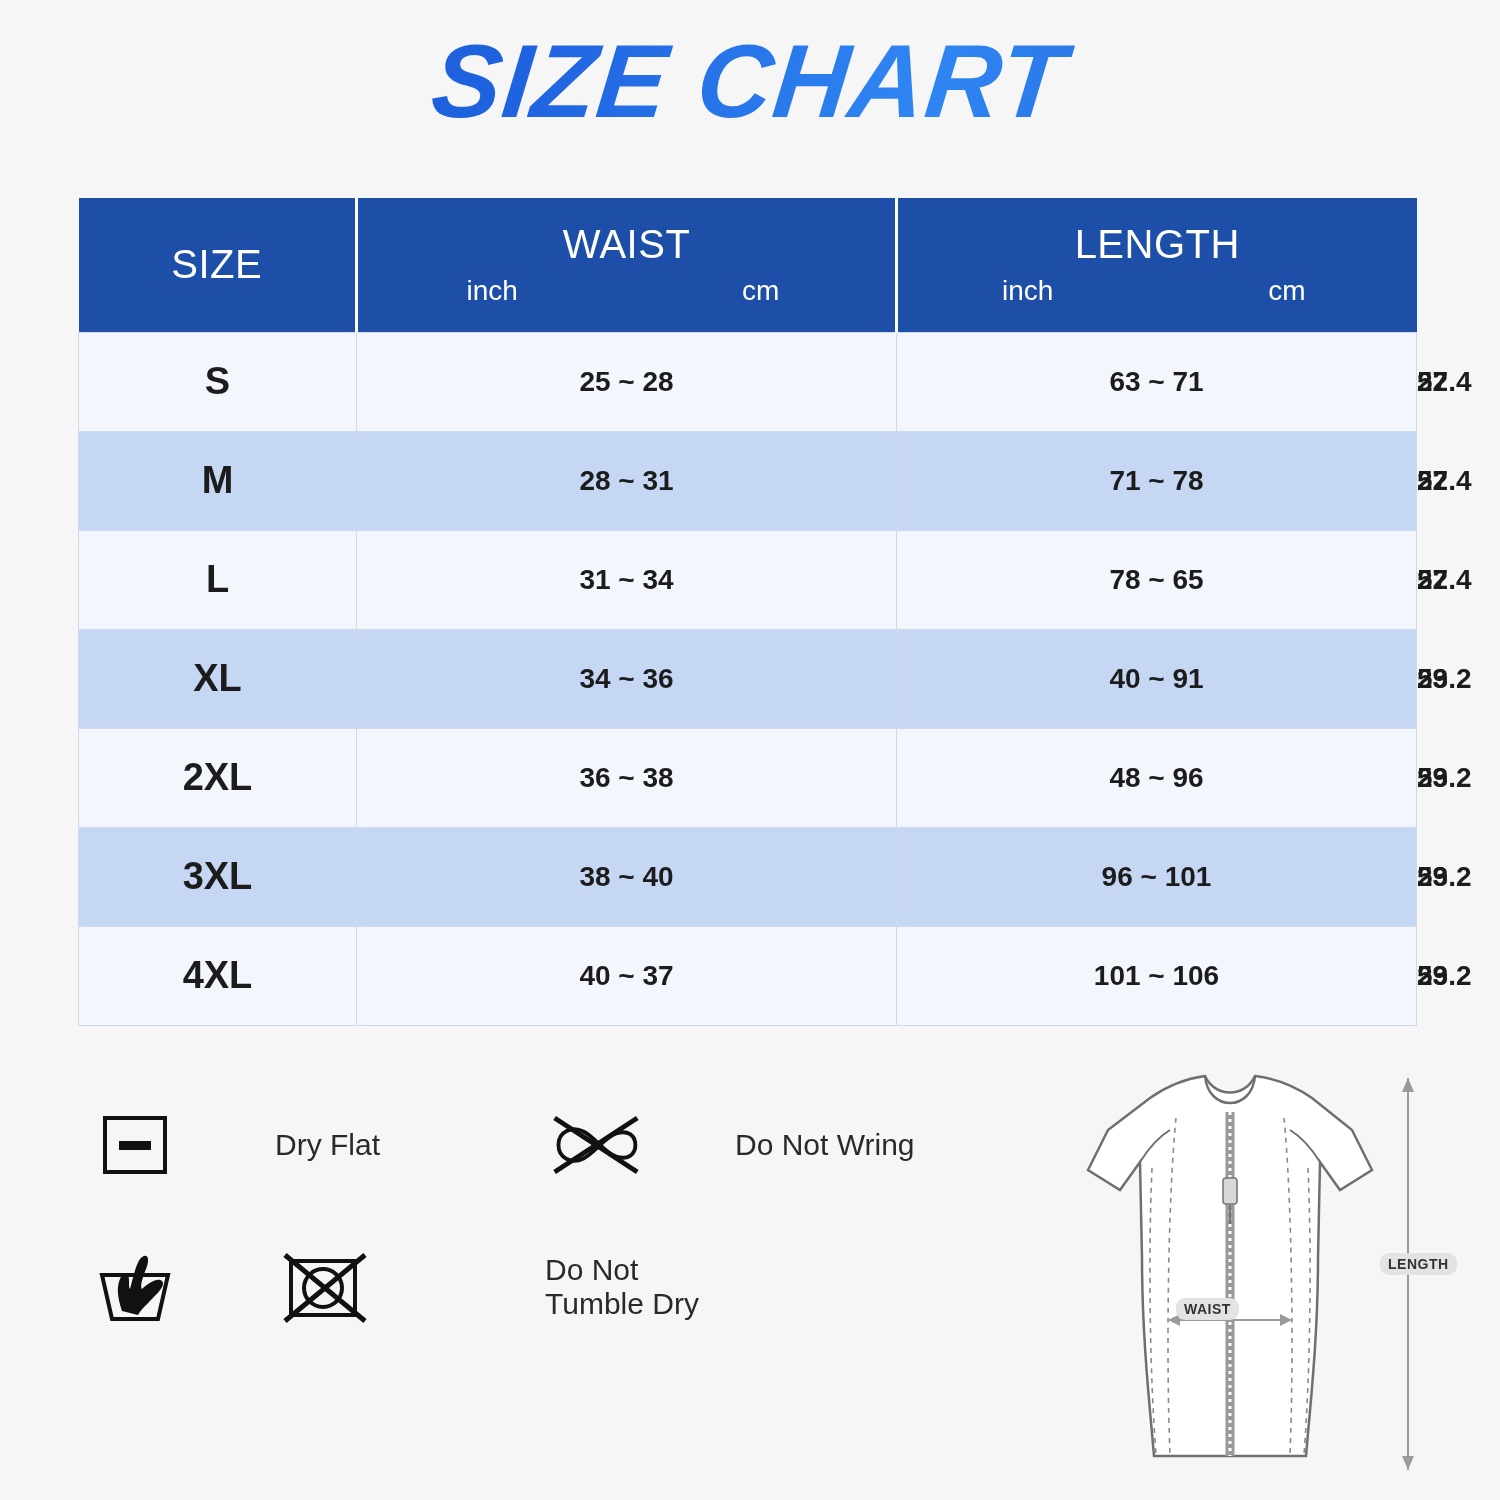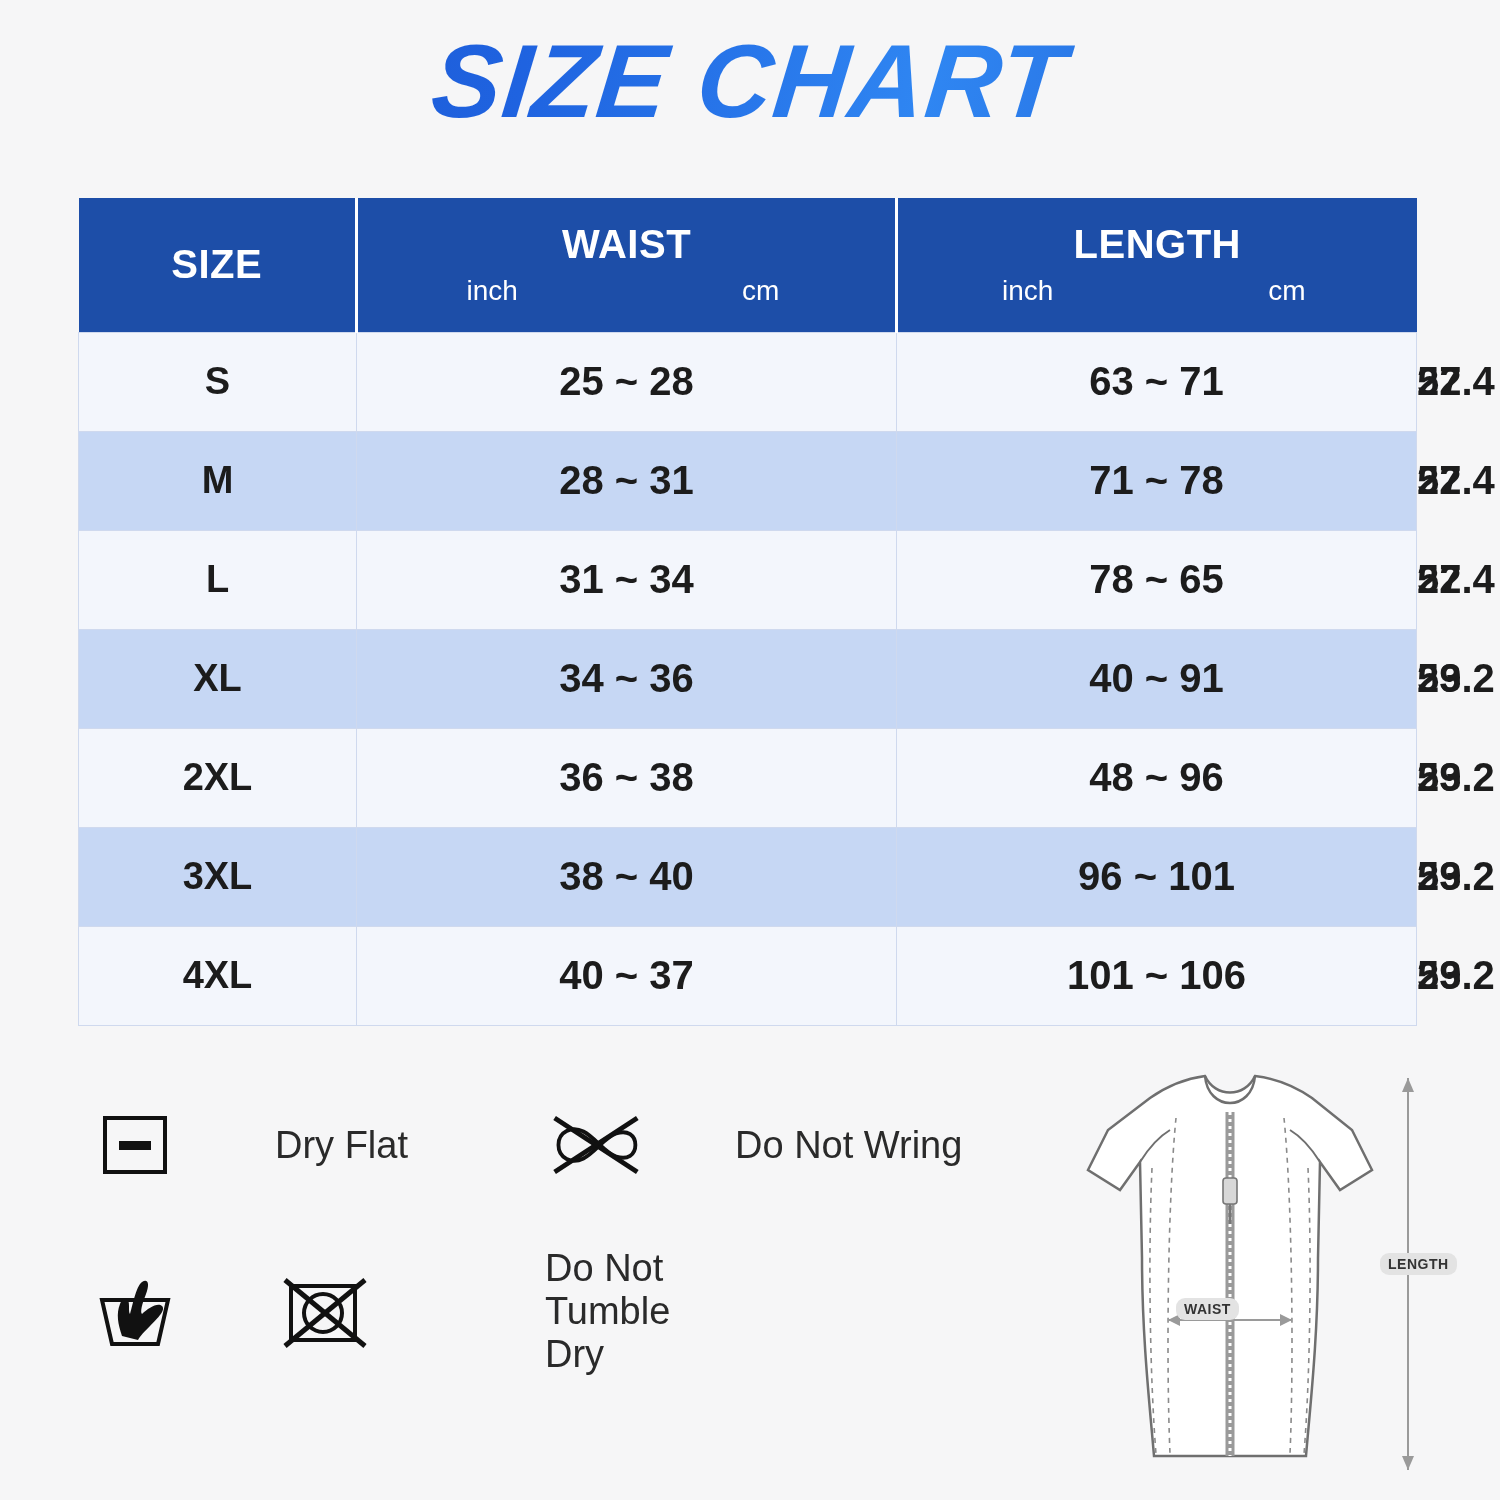--- a/index.html
+++ b/index.html
@@ -35,36 +35,36 @@
   table { border-collapse: collapse; width: 100%; table-layout: fixed; }
 
   thead td, thead th { background: #1d4ea8; color: #fff; }
   .head-row { height: 134px; }
   .hcell {
     text-align: center;
     vertical-align: middle;
     position: relative;
   }
   .hcell .main {
-    font-size: 40px; font-weight: 700; letter-spacing: .5px;
+    font-size: 40px; font-weight: 400; letter-spacing: .5px;
     display: block;
   }
   .sub-row { display: flex; justify-content: flex-end; }
   .sub-row span {
     flex: 1;
     font-size: 28px;
     font-weight: 400;
     padding-top: 8px;
     text-align: center;
   }
   .vsep { border-left: 3px solid #fff; }
 
   tbody td {
     text-align: center;
-    font-size: 40px;
+    font-size: 28px;
     font-weight: 700;
     color: #1c1c1c;
     height: 99px;
     border: 1px solid #cfd9ee;
   }
   tbody tr:nth-child(odd) td { background: #f3f6fc; }
   tbody tr:nth-child(even) td { background: #c6d7f4; }
   tbody td.size-col { font-size: 38px; }
 
   
@@ -73,21 +73,21 @@
     left: 85px; top: 1105px;
     width: 920px;
   }
   .care-grid {
     display: grid;
     grid-template-columns: 190px 270px 190px 300px;
     row-gap: 62px;
     align-items: center;
   }
   .care-ico { width: 100px; height: 80px; display: flex; align-items: center; justify-content: center; }
-  .care-lbl { font-size: 38px; color: #2a2a2a; }
+  .care-lbl { font-size: 30px; color: #2a2a2a; }
 
   .note {
     position: absolute;
     left: 88px; top: 1385px;
     font-size: 37px;
     font-weight: 700;
     color: #1d4ea8;
     font-style: italic;
   }
 

